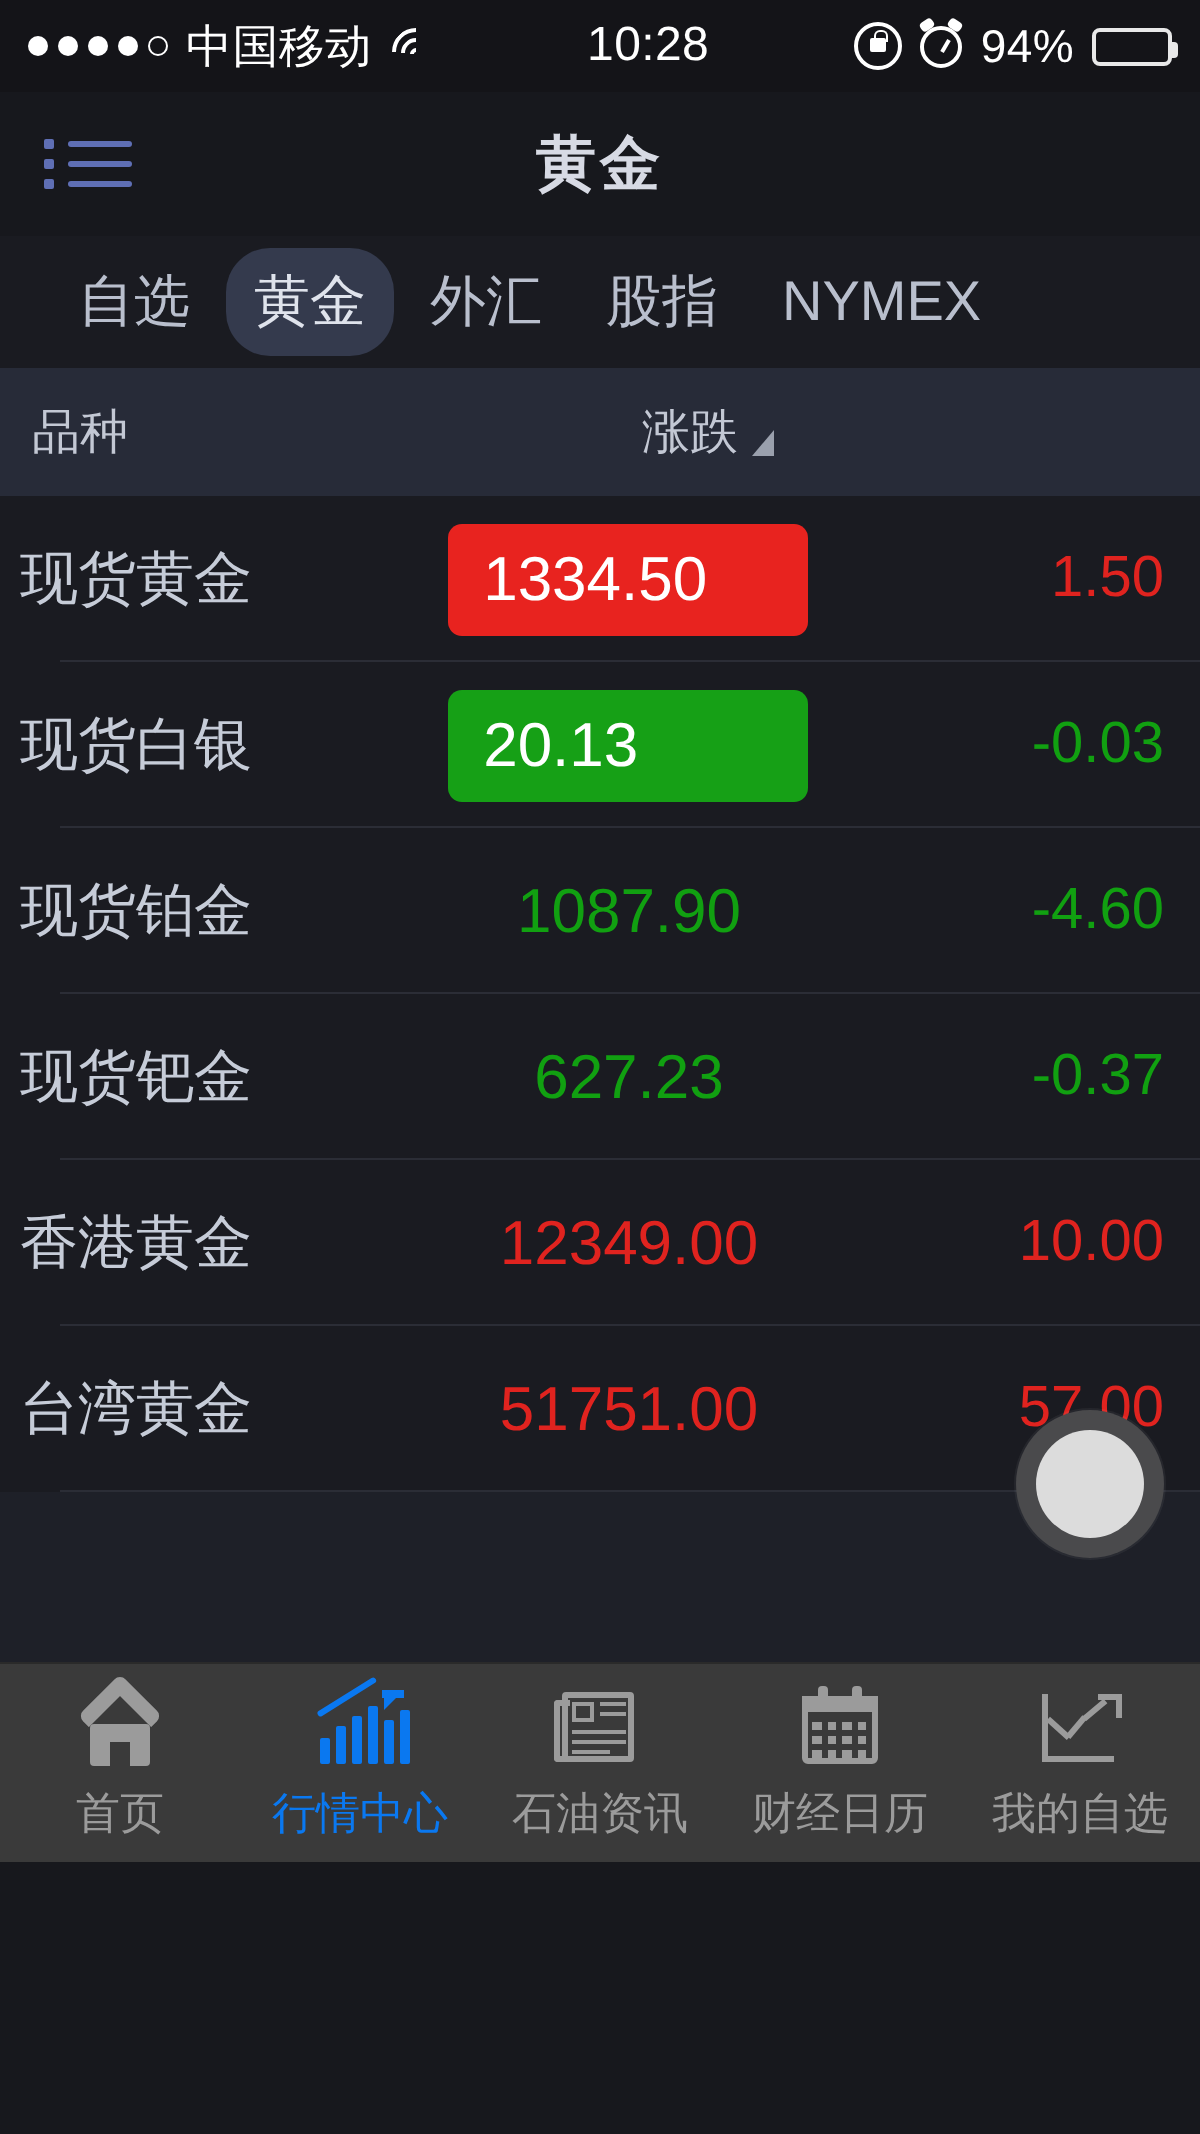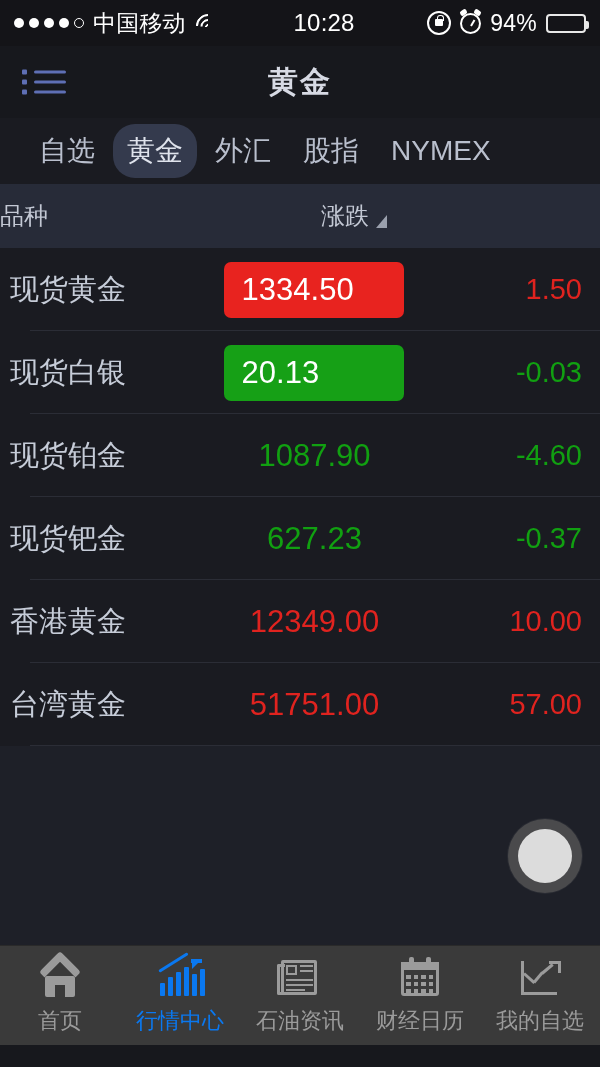--- a/index.html
+++ b/index.html
@@ -2,21 +2,21 @@
 <html><head>
 <meta charset="utf-8">
 <style>
   * { margin:0; padding:0; box-sizing:border-box; }
   html, body {
     width:600px; height:1067px;
     background:#17181d;
     font-family:"Liberation Sans", "DejaVu Sans", sans-serif;
     overflow:hidden;
   }
-  .phone { position:relative; width:600px; height:1045px; background:#c2410c; display:flex; flex-direction:column; }
+  .phone { position:relative; width:600px; height:931px; background:#c2410c; display:flex; flex-direction:column; }
 
   
   .statusbar {
     height:46px; background:#141418; flex:none;
     display:flex; align-items:center; padding:0 14px; color:#fff;
     font-size:23px; letter-spacing:.2px;
   }
   .sb-left { display:flex; align-items:center; gap:9px; }
   .dots { display:flex; align-items:center; gap:5px; }
   .dot { width:10px; height:10px; border-radius:50%; background:#fff; }
@@ -46,21 +46,21 @@
 
   
   .cattabs { height:66px; background:#1a1b21; flex:none; display:flex; align-items:center;
              padding-left:25px; overflow:hidden; }
   .cat { color:#b9bfcd; font-size:28px; padding:8px 14px; border-radius:22px; white-space:nowrap; flex:none; }
   .cat.active { background:#343a4d; color:#dfe3ec; }
   .cat + .cat { margin-left:4px; }
 
   
   .thead { height:64px; background:#272b38; flex:none; display:flex; align-items:center; color:#c3c8d4; font-size:24px; }
-  .th-name { width:230px; }
+  .th-name { width:230px; padding-left:16px; }
   .th-last { flex:1; text-align:center; padding-right:26px; }
   .th-chg { width:175px; text-align:right; padding-right:18px; display:flex; align-items:flex-end; justify-content:flex-end; gap:7px; }
   .sort-tri { width:0; height:0; border-left:11px solid transparent; border-bottom:13px solid #9aa0ad; margin-bottom:4px; }
 
   
   .list { flex:1; background:#1e2028; overflow:hidden; }
   .row { height:83px; display:flex; align-items:center; position:relative; background:#1a1b21; }
   .row::after { content:""; position:absolute; left:30px; right:0; bottom:0; height:1px; background:#2b2d36; }
   .r-name { width:230px; padding-left:10px; color:#c6ccd8; font-size:29px; }
   .r-last { flex:1; display:flex; justify-content:center; padding-right:26px; }

